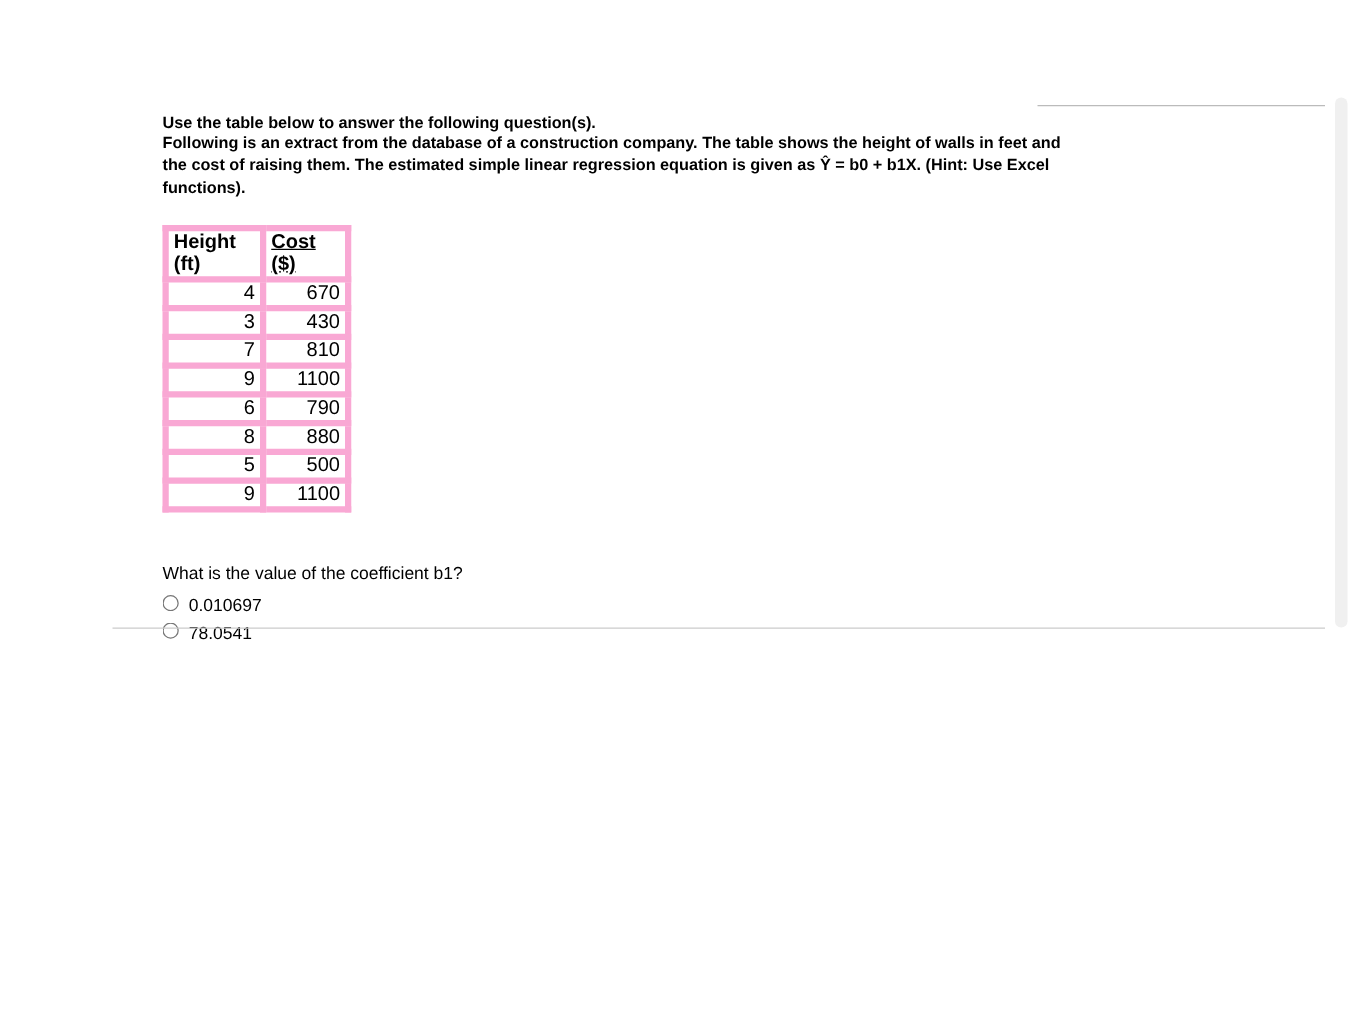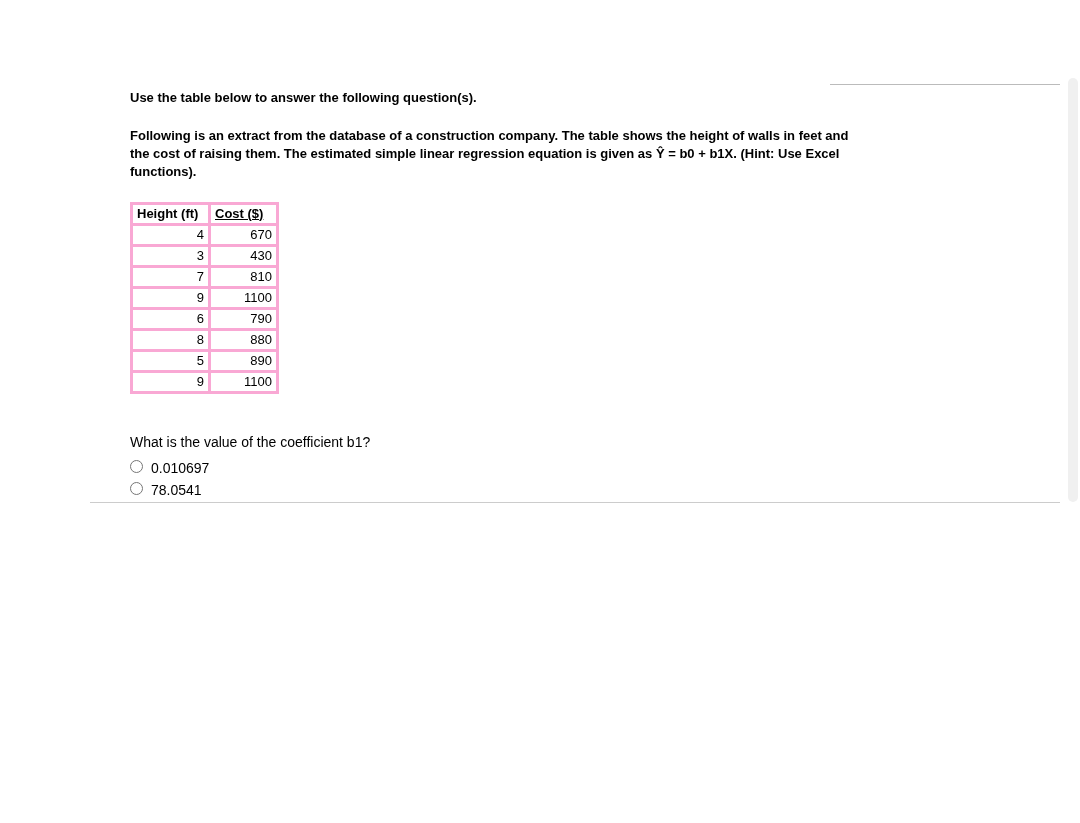--- a/index.html
+++ b/index.html
@@ -11,37 +11,37 @@
       font-family: Arial, sans-serif;
       background: #fff;
       width: 1080px;
       height: 823px;
       position: relative;
       padding: 90px 0 0 130px;
     }
     .instruction {
       font-size: 13px;
       font-weight: bold;
-      margin-bottom: 22px;
+      margin-bottom: 0;
     }
     .description {
       font-size: 13px;
       font-weight: bold;
       line-height: 1.4;
       margin-bottom: 20px;
       max-width: 740px;
     }
     .data-table {
       border-collapse: collapse;
       margin-bottom: 40px;
     }
     .data-table th, .data-table td {
-      border: 3px solid #f9a8d4;
+      border: 5px solid #f9a8d4;
       padding: 0 4px;
-      font-size: 13px;
+      font-size: 16px;
       height: 18px;
       line-height: 18px;
     }
     .data-table th {
       font-weight: bold;
       text-align: left;
     }
     .data-table th:first-child {
       width: 78px;
     }
@@ -133,21 +133,21 @@
     <tr>
       <td>6</td>
       <td>790</td>
     </tr>
     <tr>
       <td>8</td>
       <td>880</td>
     </tr>
     <tr>
       <td>5</td>
-      <td>890</td>
+      <td>500</td>
     </tr>
     <tr>
       <td>9</td>
       <td>1100</td>
     </tr>
   </tbody>
 </table>
 
 <div class="question-text">What is the value of the coefficient  b1?</div>
 

